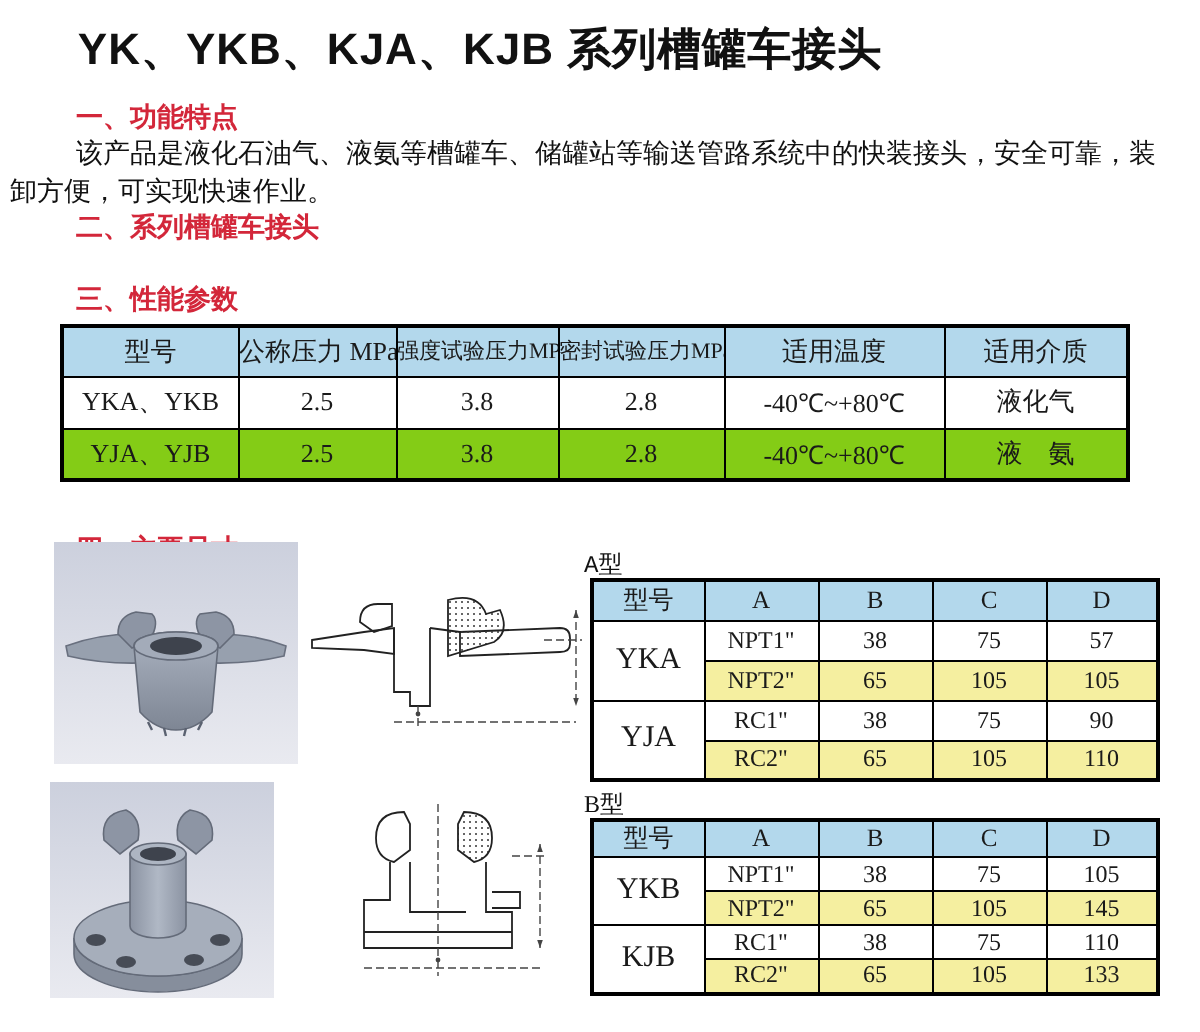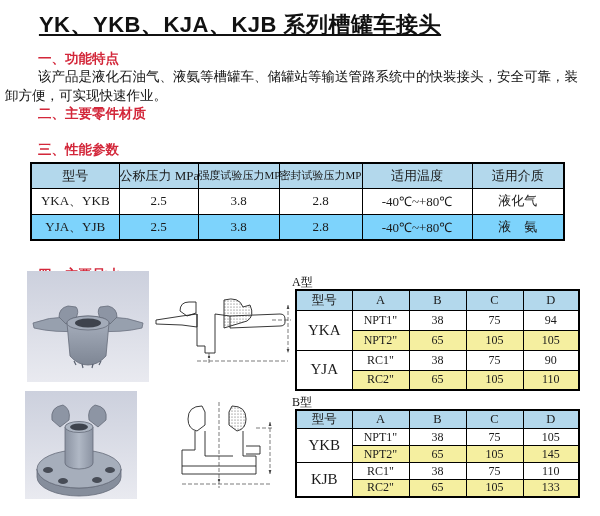--- a/index.html
+++ b/index.html
@@ -11,21 +11,20 @@
     font-family: "Liberation Sans", sans-serif;
     color: #1a1a1a;
     overflow: hidden;
     margin: 0 auto;
   }
   .title {
     position: absolute; left: 0; top: 10px; width: 480px;
     text-align: center;
     font-size: 22px; font-weight: bold; letter-spacing: 0.5px;
     color: #111;
-    text-decoration: underline;
   }
   .sec-heading {
     position: absolute;
     font-size: 13.5px; font-weight: bold;
     color: #d3273a;
   }
   #h1 { left: 38px; top: 50px; }
   #h2 { left: 38px; top: 105px; }
   #h3 { left: 38px; top: 141px; text-align: center; }
   #h4 { left: 38px; top: 249px; margin-top: 17px; }
@@ -45,28 +44,28 @@
   td, th { border: 1px solid #000; text-align: center; vertical-align: middle;
            font-family: "Liberation Serif", serif; font-weight: normal;
            overflow: hidden; white-space: nowrap; }
   .perf-table {
     position: absolute; left: 30px; top: 162px; width: 533px;
     border: 2px solid #000;
   }
   .perf-table th { background: #b3d8ec; height: 25px; font-size: 13px; }
   .perf-table th.small { font-size: 11px; }
   .perf-table td { height: 26px; font-size: 13px; }
-  .row-yellow td { background: #7dd3fc; }
+  .row-yellow td { background: #84cc16; }
   .row-white  td { background: #ffffff; }
 
   .dim-label {
     position: absolute; left: 292px;
     font-size: 12px; color: #111; font-family: "Liberation Serif", serif;
   }
-  #labelA { top: 274px; }
+  #labelA { top: 274px; font-family: Liberation Mono, monospace; }
   #labelB { top: 394px; }
   .dim-table {
     position: absolute; left: 295px; width: 283px;
     border: 2px solid #000;
   }
   #dimA { top: 289px; }
   #dimB { top: 409px; }
   .dim-table th { background: #b3d8ec; font-size: 12.5px; }
   .dim-table td { font-size: 12px; }
   #dimA th, #dimA td { height: 20px; }
@@ -89,21 +88,21 @@
 </head>
 <body>
 
 <div class="page">
 
   <div class="title">YK、YKB、KJA、KJB 系列槽罐车接头</div>
 
   <div class="sec-heading" id="h1">一、功能特点</div>
   <div class="para">该产品是液化石油气、液氨等槽罐车、储罐站等输送管路系统中的快装接头，安全可靠，装卸方便，可实现快速作业。</div>
 
-  <div class="sec-heading" id="h2">二、主要零件材质</div>
+  <div class="sec-heading" id="h2">二、系列槽罐车接头</div>
 
   <div class="sec-heading" id="h3">三、性能参数</div>
 
   <table class="perf-table">
     <colgroup>
       <col style="width:88px">
         <col style="width:79px">
         <col style="width:81px">
       <col style="width:83px">
         <col style="width:110px">
@@ -208,21 +207,21 @@
       <th>A</th>
       <th>B</th>
       <th>C</th>
       <th>D</th>
     </tr>
     <tr>
       <td class="model" rowspan="2">YKA</td>
       <td>NPT1"</td>
       <td>38</td>
       <td>75</td>
-      <td>94</td>
+      <td>57</td>
     </tr>
     <tr>
       <td class="y">NPT2"</td>
       <td class="y">65</td>
       <td class="y">105</td>
       <td class="y">105</td>
     </tr>
     <tr>
       <td class="model" rowspan="2">YJA</td>
       <td>RC1"</td>

